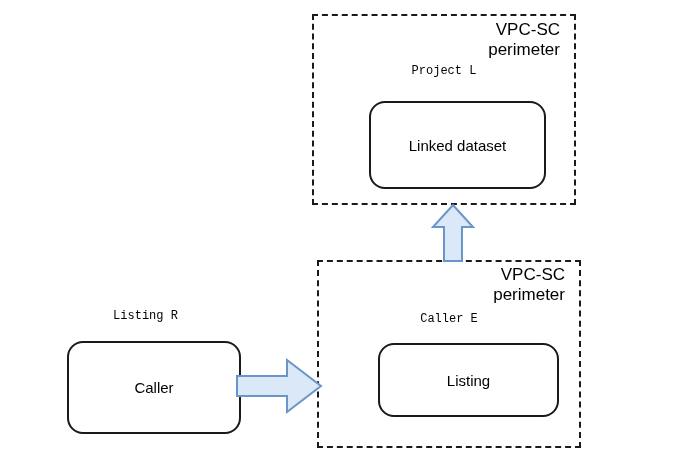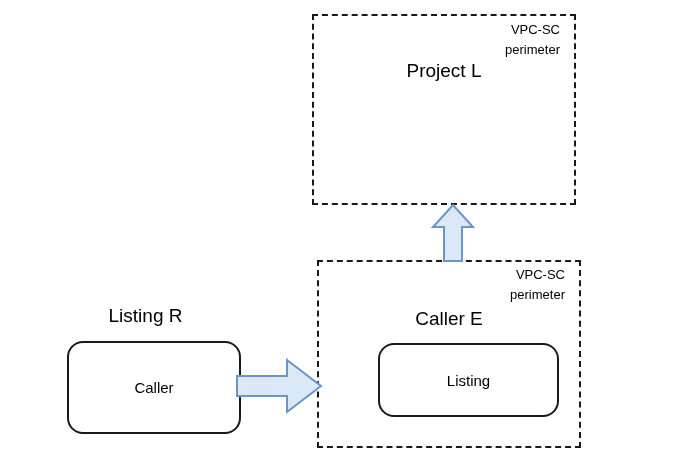--- a/index.html
+++ b/index.html
@@ -33,43 +33,44 @@
     left: 317px;
     top: 260px;
     width: 264px;
     height: 188px;
   }
 
   
   .perimeter-label {
     position: absolute;
     text-align: right;
-    font-size: 13px;
+    font-size: 17px;
     line-height: 20px;
     color: #000000;
     white-space: pre-line;
   }
   #perimeter-top-label {
     left: 330px;
     top: 20px;
     width: 230px;
   }
   #perimeter-bottom-label {
     left: 335px;
     top: 265px;
     width: 230px;
   }
 
   
   .project-label {
     position: absolute;
     text-align: center;
-    font-size: 19px;
+    font-size: 12px;
     line-height: 18px;
     color: #000000;
+    font-family: Liberation Mono, monospace;
   }
   #project-l-label {
     left: 314px;
     top: 62px;
     width: 260px;
   }
   #project-e-label {
     left: 319px;
     top: 310px;
     width: 260px;
@@ -143,20 +144,23 @@
 
 <div id="canvas">
 
   <div class="perimeter" id="perimeter-top"></div>
 
   <div class="perimeter-label" id="perimeter-top-label">VPC-SC
 perimeter</div>
 
   <div class="project-label" id="project-l-label">Project L</div>
 
+  <div class="node" id="node-linked-dataset">
+    <span>Linked dataset</span>
+  </div>
 
   <div class="perimeter" id="perimeter-bottom"></div>
 
   <div class="perimeter-label" id="perimeter-bottom-label">VPC-SC
 perimeter</div>
 
   <div class="project-label" id="project-e-label">Caller E</div>
 
   <div class="node" id="node-listing">
     <span>Listing</span>

